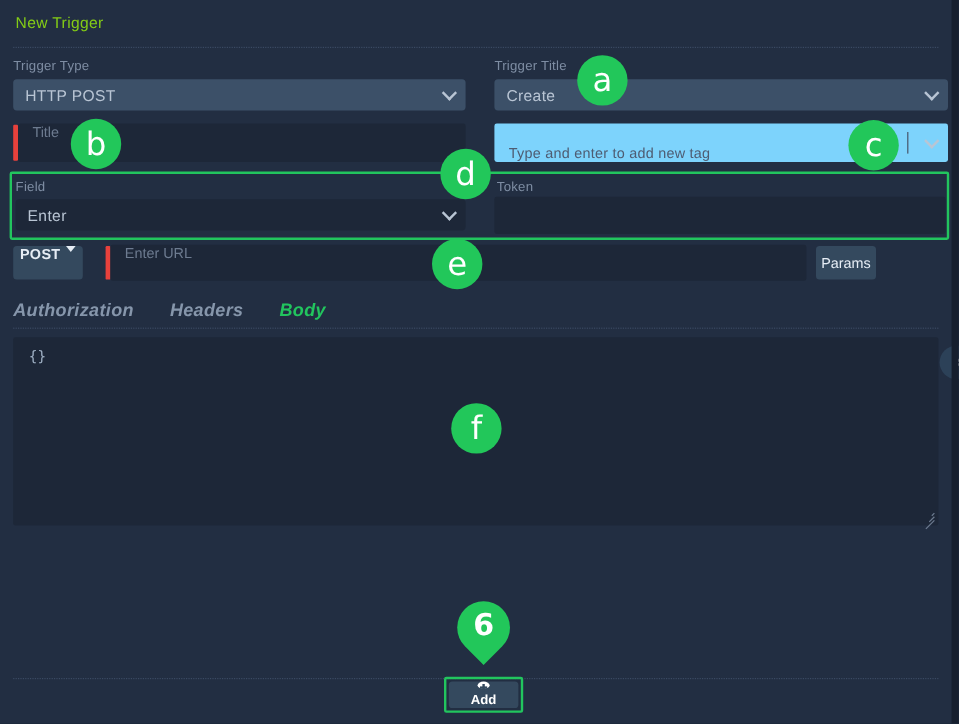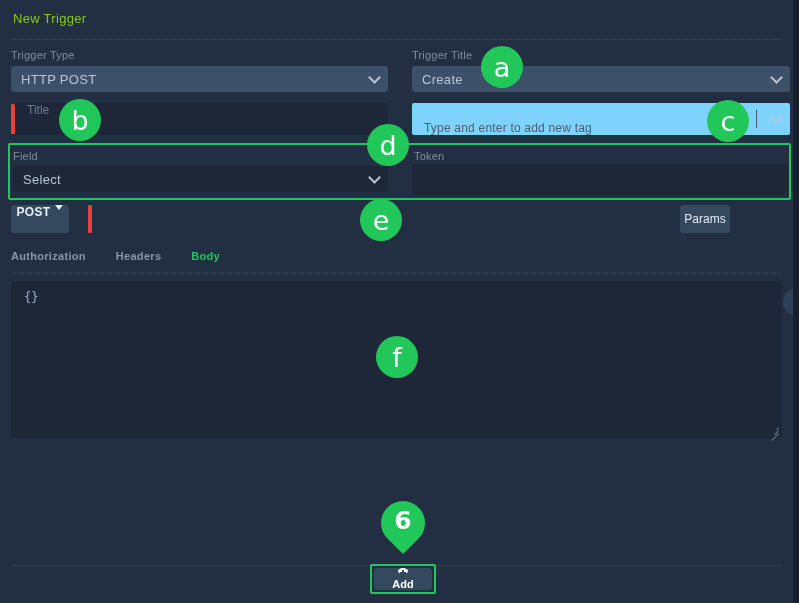--- a/index.html
+++ b/index.html
@@ -164,23 +164,24 @@
     padding: 0 12px;
     cursor: pointer;
   }
 
   
   .tabs {
     position: absolute; left: 11px; top: 250px;
     display: flex; gap: 30px; align-items: center;
   }
   .tab {
-    font-size: 11px; font-weight: 700;
+    font-size: 15px; font-weight: 700;
     color: #8696ab; letter-spacing: .3px;
     cursor: pointer;
+    font-style: italic;
   }
   .tab.active { color: #22c55e; }
 
   
   .body-area {
     position: absolute;
     left: 11px; top: 281px;
     width: 771px; height: 157px;
     background: #1d2738;
     border-radius: 2px;
@@ -267,37 +268,40 @@
     </div>
 
     <div class="tag-input" style="left:412px; top:103px; width:378px;">
       <span class="tag-placeholder">Type and enter to add new tag</span>
       <span class="tag-divider"></span>
       <span class="chev"></span>
     </div>
 
     <div class="field-label" style="left:13px; top:150px;">Field</div>
     <div class="select-box" style="left:13px; top:166px; width:375px; background:#1d2738;">
-      <span class="sel-text">Select</span>
+      <span class="sel-text">Enter</span>
       <span class="chev"></span>
     </div>
 
     <div class="field-label" style="left:414px; top:150px;">Token</div>
     <div class="input-box" style="left:412px; top:164px; width:376px; height:31px; background:#1d2738;">
       <span></span>
     </div>
 
     <div class="hl-box" style="left:8px; top:143px; width:783px; height:57px;"></div>
 
     <div class="post-btn" style="left:11px; top:205px; width:58px;">
       <span>POST</span>
       <span class="caret-down"></span>
     </div>
 
     <div class="req-bar" style="left:88px; top:205px; height:28px;"></div>
+    <div class="input-box" style="left:92px; top:204px; width:580px; height:30px;">
+      <span>Enter URL</span>
+    </div>
 
     <div class="params-btn" style="left:680px; top:205px; width:50px;">Params</div>
 
     <div class="tabs">
       <div class="tab">Authorization</div>
       <div class="tab">Headers</div>
       <div class="tab active">Body</div>
     </div>
     <div class="dotted-rule" id="rule-tabs"></div>
 

